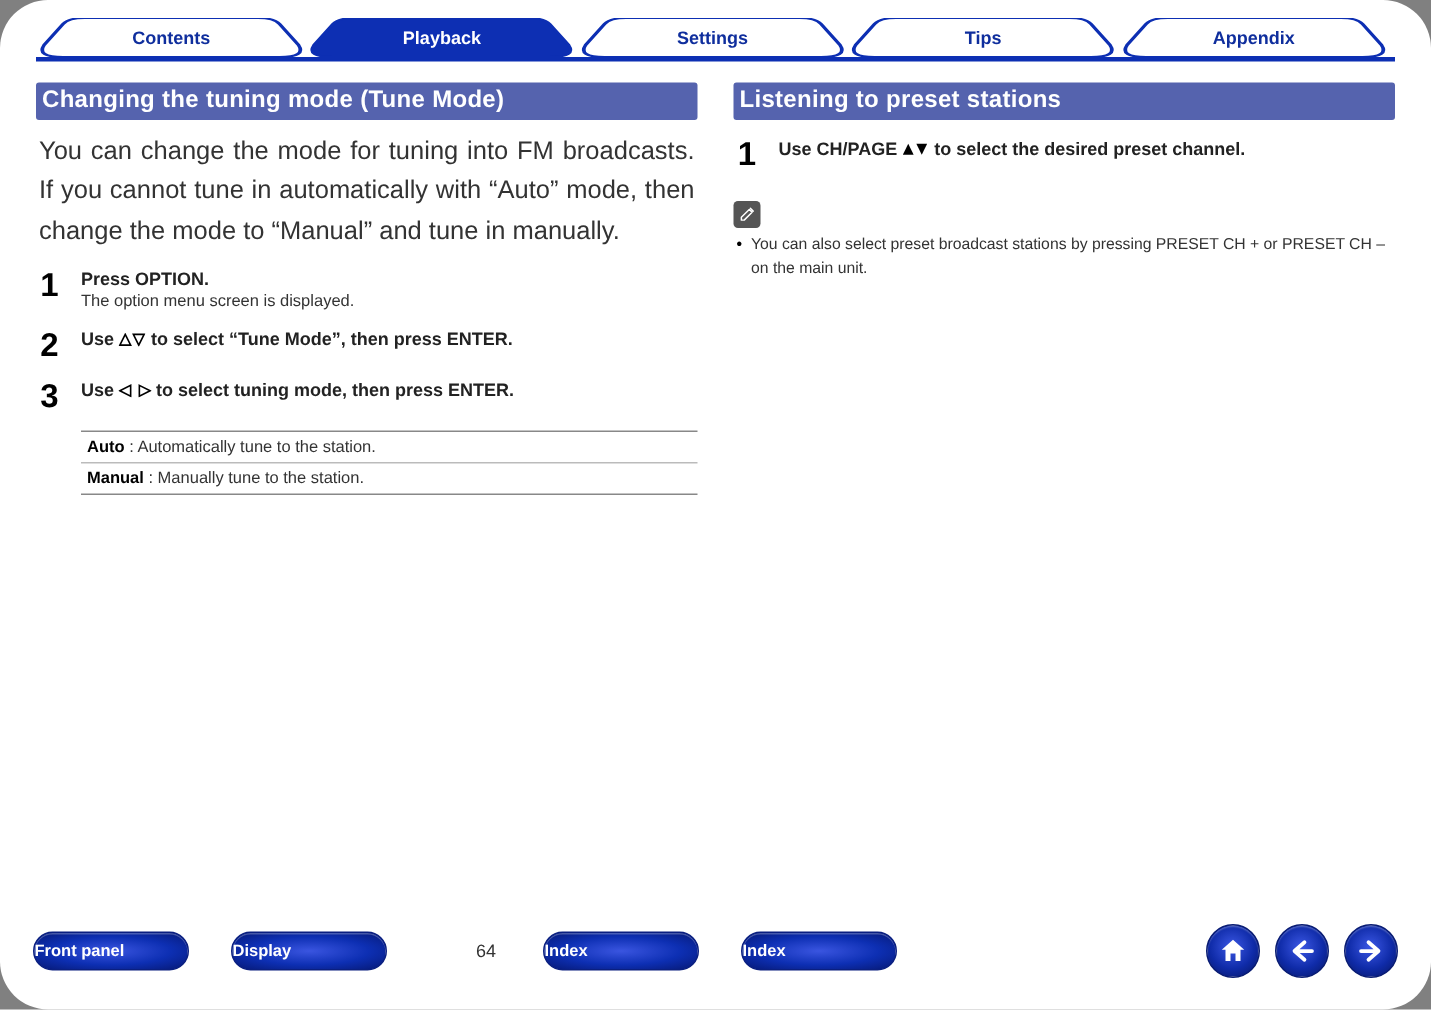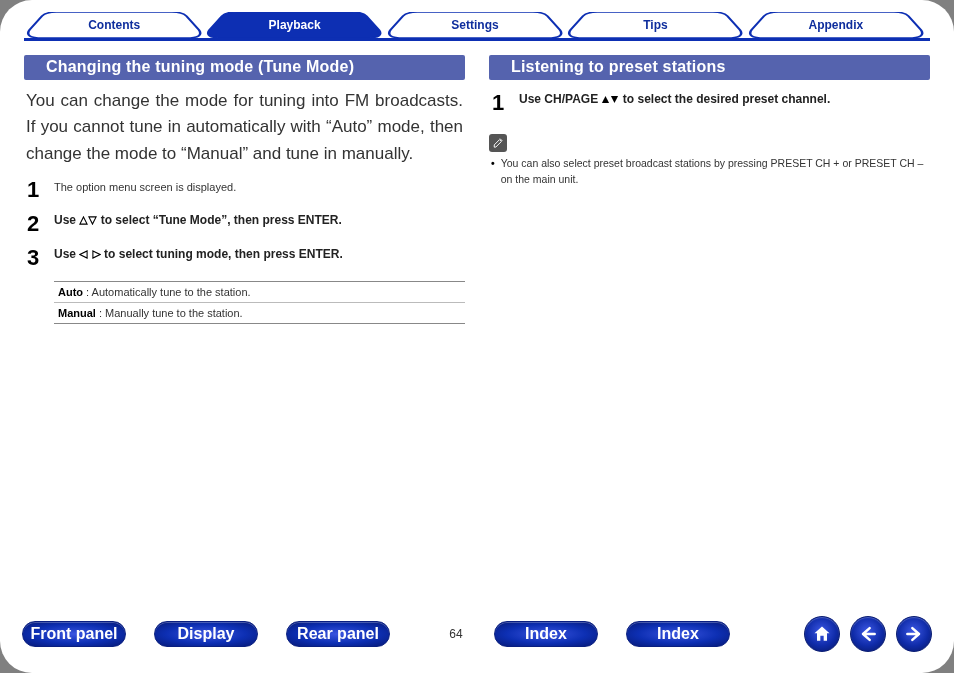--- a/index.html
+++ b/index.html
@@ -55,21 +55,21 @@
     gap:24px;
     margin-top:14px;
   }
   .col{flex:1 1 0;}
 
   .band{
     background:var(--band);
     color:#fff;
     font-size:16px;
     font-weight:700;
-    padding:3px 8px 4px 22px;
+    padding:3px 8px 4px 4px;
     border-radius:2px;
     letter-spacing:.2px;
   }
   .intro{
     font-size:17px;
     color:#333;
     line-height:1.55;
     margin:8px 2px 12px 2px;
     text-align:justify;
   }
@@ -121,22 +121,22 @@
   .bullet::before{content:"•";font-weight:700;color:#000;}
 
   
   .bottom{
     position:absolute;left:0;right:0;bottom:16px;
     padding:0 22px;
     display:flex;align-items:center;gap:0;
   }
   .pill{
     width:104px;height:26px;border-radius:13px;
-    color:#fff;font-size:16px;font-weight:700;
-    display:flex;align-items:center;justify-content:center;
+    color:#fff;font-size:11px;font-weight:700;
+    display:flex;align-items:center;justify-content:flex-start;
     cursor:pointer;
     background:radial-gradient(ellipse at center,#3a55e0 0%,#0d2fb3 55%,#061976 100%);
     border:1px solid #0a1f80;
     margin-right:28px;
     box-shadow:inset 0 1px 0 rgba(255,255,255,.25);
   }
   .pagenum{
     width:48px;text-align:center;font-size:12px;color:#333;
     margin:16px 14px;
   }
@@ -192,20 +192,21 @@
 
   <div class="cols">
 
     <div class="col">
       <div class="band">Changing the tuning mode (Tune Mode)</div>
       <div class="intro">You can change the mode for tuning into FM broadcasts. If you cannot tune in automatically with “Auto” mode, then change the mode to “Manual” and tune in manually.</div>
 
       <div class="step">
         <div class="stepnum">1</div>
         <div class="stepbody">
+          <div class="bold">Press OPTION.</div>
           <div class="sub">The option menu screen is displayed.</div>
         </div>
       </div>
 
       <div class="step">
         <div class="stepnum">2</div>
         <div class="stepbody">
           <div class="bold">
             <span>Use </span>
             <span class="arrow"><svg viewBox="0 0 10 10">
@@ -273,23 +274,20 @@
     </div>
   </div>
 
   <div class="bottom">
     <div class="pill">
         <span>Front panel</span>
       </div>
     <div class="pill">
         <span>Display</span>
       </div>
-    <div class="pill">
-        <span>Rear panel</span>
-      </div>
     <div class="pagenum">64</div>
     <div class="pill">
         <span>Index</span>
       </div>
     <div class="pill" style="margin-right:0">
         <span>Index</span>
       </div>
 
     <div class="spacer"></div>
 

